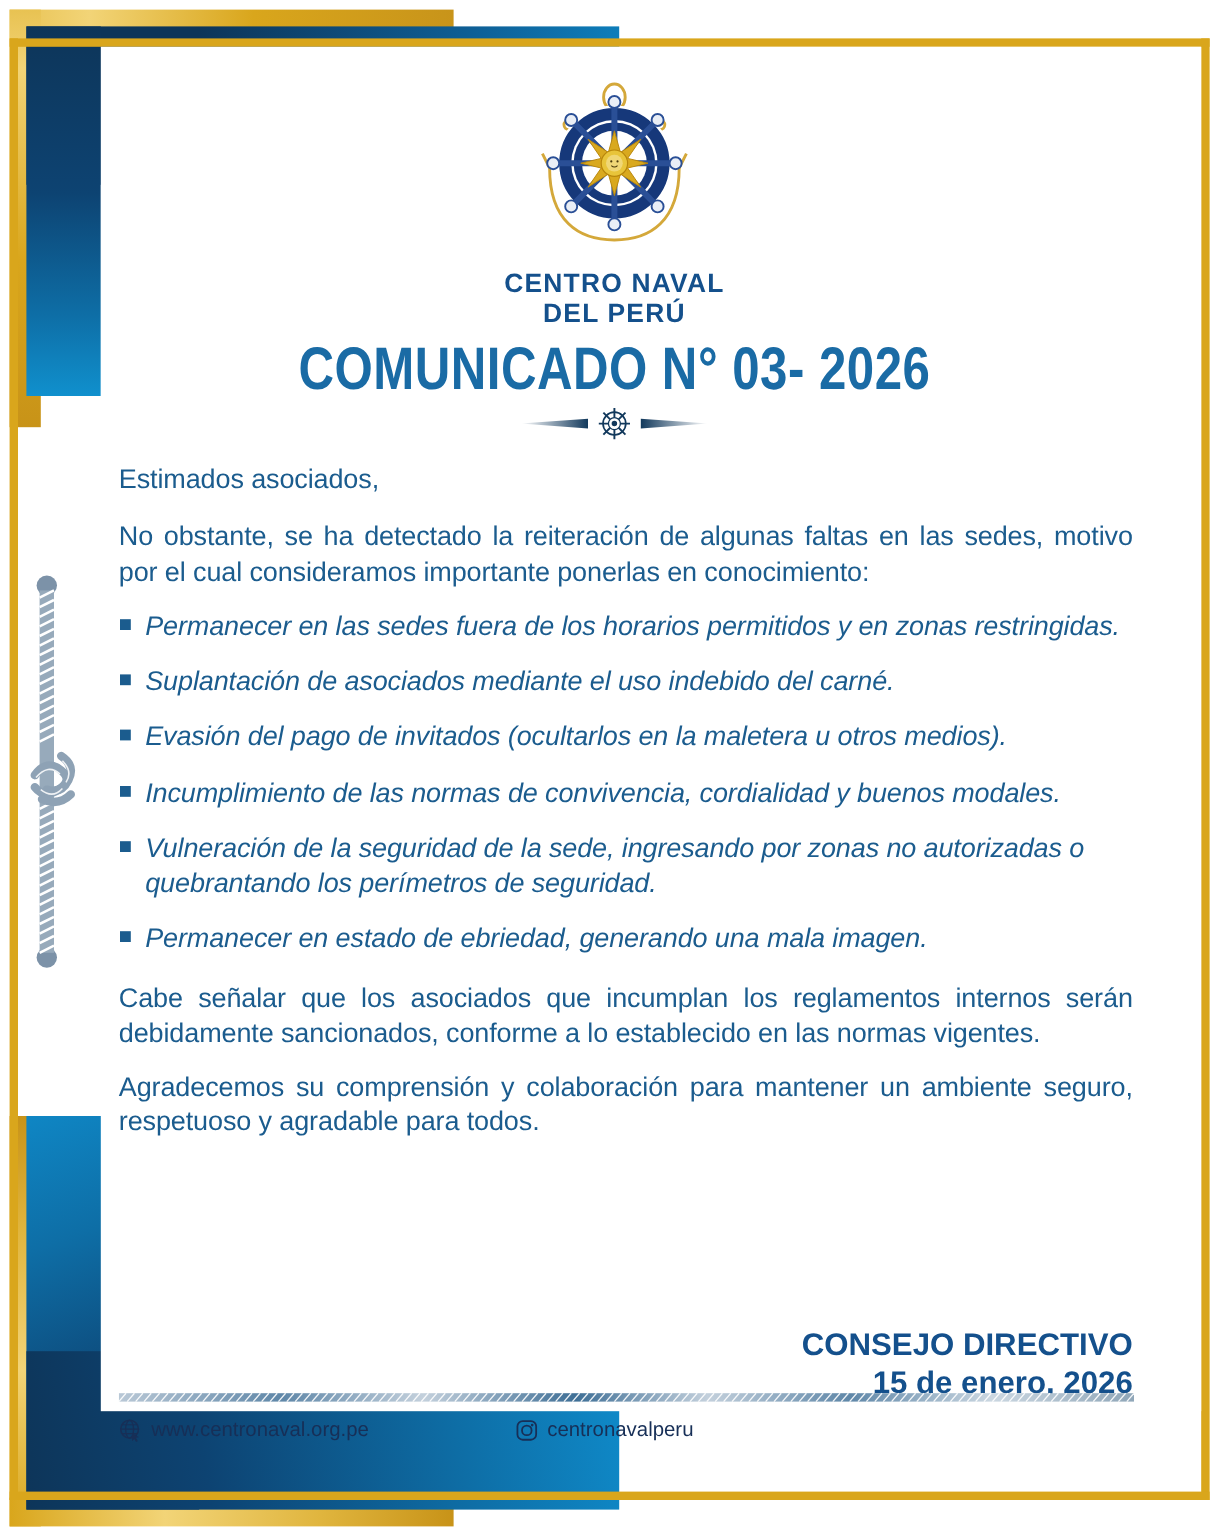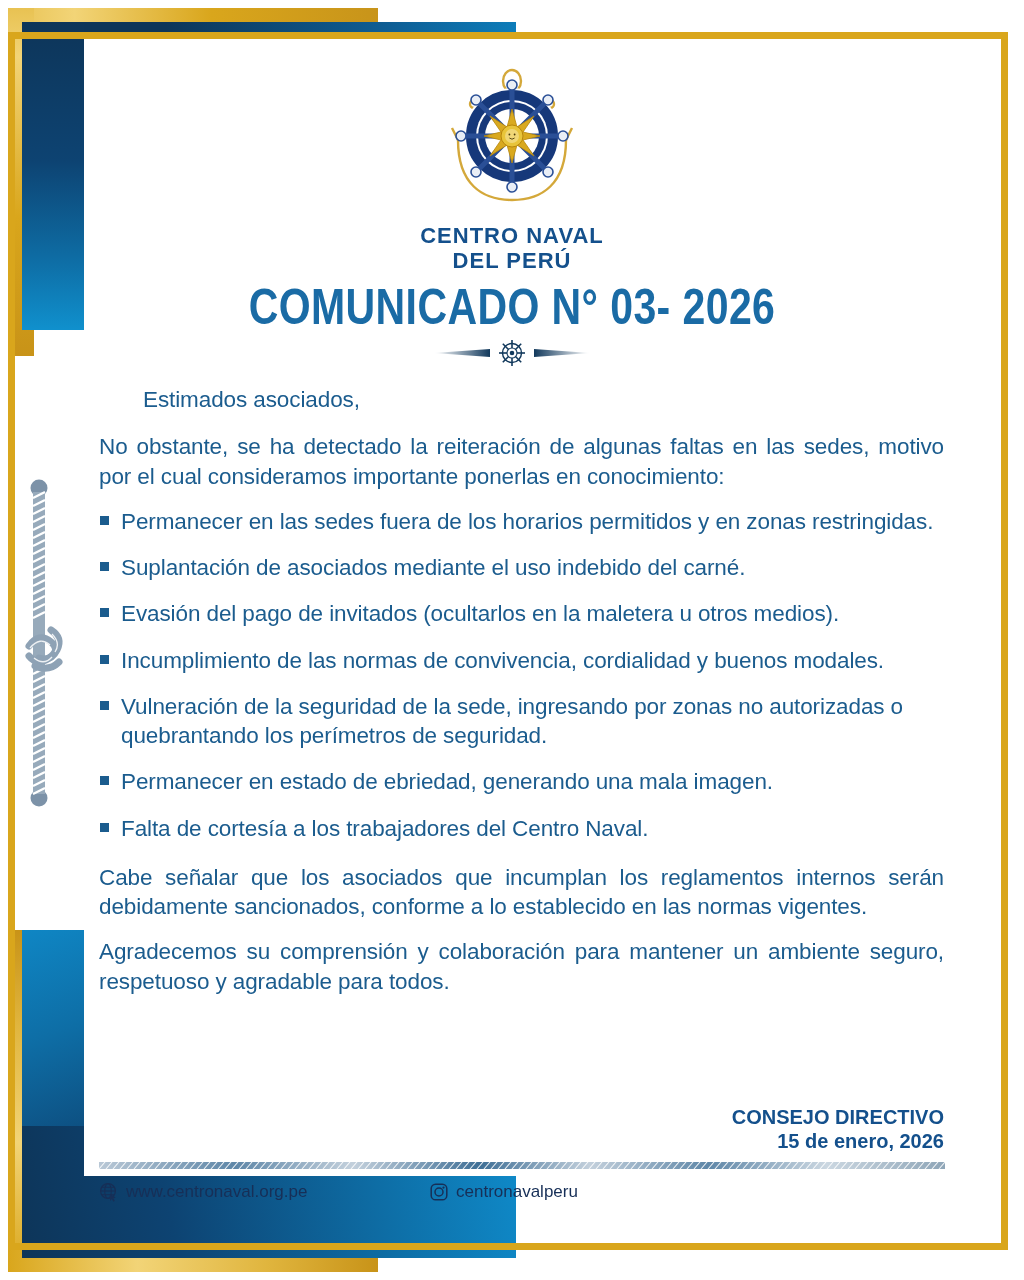--- a/index.html
+++ b/index.html
@@ -89,36 +89,36 @@
     position:absolute;left:99px;top:385px;width:845px;
     color:#1b5c8e;
   }
   .para{
     font-size:22.5px;line-height:1.30;margin:0 0 16px 0;
     text-align:justify;text-justify:inter-word;
     font-family:"Liberation Sans Narrow","Liberation Sans",sans-serif;
     letter-spacing:-0.1px;
   }
   .para.nojust{text-align:left;}
-  .para.greet{margin-bottom:18px;margin-left:44px;}
-  .bullets{list-style:none;margin:0;padding:0;}
+  .para.greet{margin-bottom:18px;}
+  .bullets{list-style:none;margin:0;padding:0;font-style:italic;}
   .bullets li{
     font-size:22.5px;line-height:1.30;margin:0 0 17px 0;
     position:relative;padding-left:22px;text-align:left;
     font-family:"Liberation Sans Narrow","Liberation Sans",sans-serif;
     letter-spacing:-0.1px;
   }
   .bullets li:before{
     content:"";position:absolute;left:1px;top:9px;
     width:9px;height:9px;background:#1b5c8e;
   }
 
   .signoff{
     position:absolute;right:80px;top:1105px;text-align:right;
-    color:#14508c;font-weight:bold;font-size:20px;line-height:1.22;
+    color:#14508c;font-weight:bold;font-size:26px;line-height:1.22;
     font-family:"Liberation Sans",sans-serif;
   }
 
   .rope-divider{position:absolute;left:99px;top:1158px;width:846px;height:12px;}
 
   .footer{
     position:absolute;left:99px;top:1182px;width:846px;height:34px;
     display:flex;align-items:flex-start;color:#172f57;
     font-size:17px;font-family:"Liberation Sans Narrow","Liberation Sans",sans-serif;
   }
@@ -305,21 +305,20 @@
     <p class="para nojust greet">Estimados asociados,</p>
     <p class="para">No obstante, se ha detectado la reiteración de algunas faltas en las sedes, motivo por el cual consideramos importante ponerlas en conocimiento:</p>
 
     <ul class="bullets">
       <li>Permanecer en las sedes fuera de los horarios permitidos y en zonas restringidas.</li>
       <li>Suplantación de asociados mediante el uso indebido del carné.</li>
       <li>Evasión del pago de invitados (ocultarlos en la maletera u otros medios).</li>
       <li>Incumplimiento de las normas de convivencia, cordialidad y buenos modales.</li>
       <li>Vulneración de la seguridad de la sede, ingresando por zonas no autorizadas o quebrantando los perímetros de seguridad.</li>
       <li>Permanecer en estado de ebriedad, generando una mala imagen.</li>
-      <li>Falta de cortesía a los trabajadores del Centro Naval.</li>
     </ul>
 
     <p class="para" style="margin-top:20px">Cabe señalar que los asociados que incumplan los reglamentos internos serán debidamente sancionados, conforme a lo establecido en las normas vigentes.</p>
     <p class="para">Agradecemos su comprensión y colaboración para mantener un ambiente seguro, respetuoso y agradable para todos.</p>
   </div>
 
   <div class="signoff">
     <div>CONSEJO DIRECTIVO</div>
     <div>15 de enero, 2026</div>
   </div>

